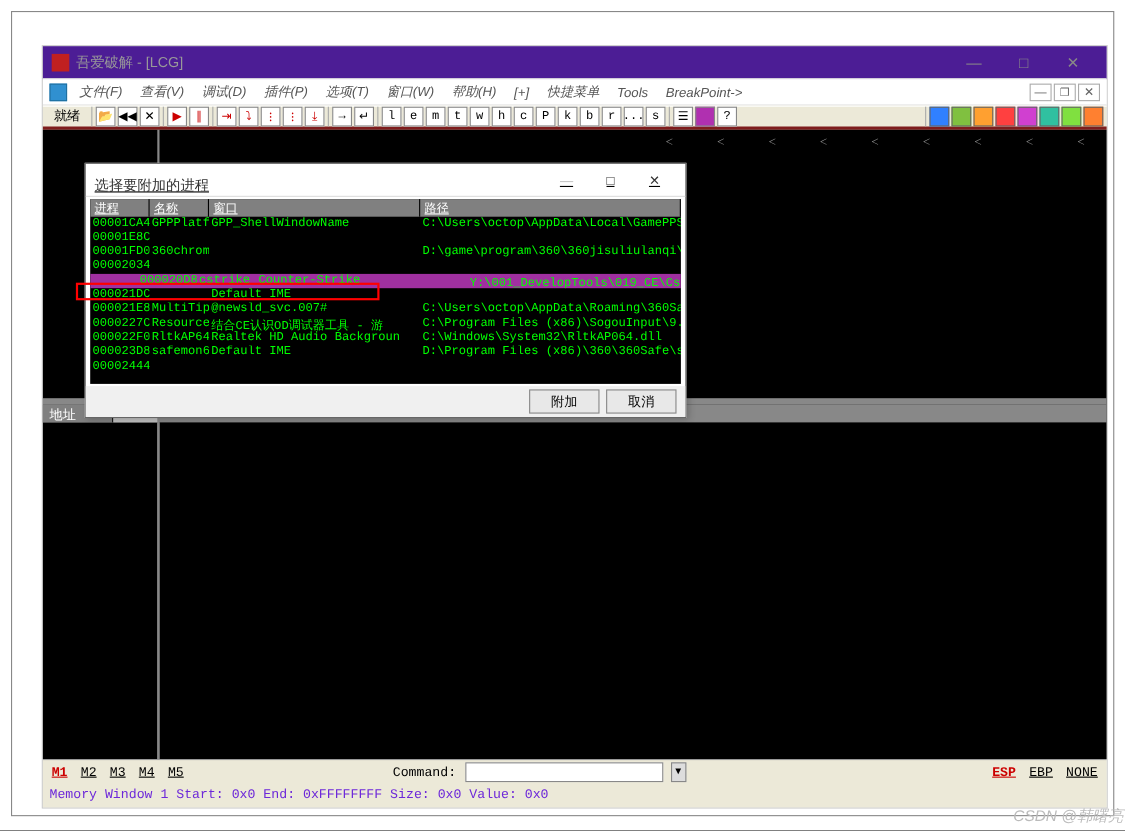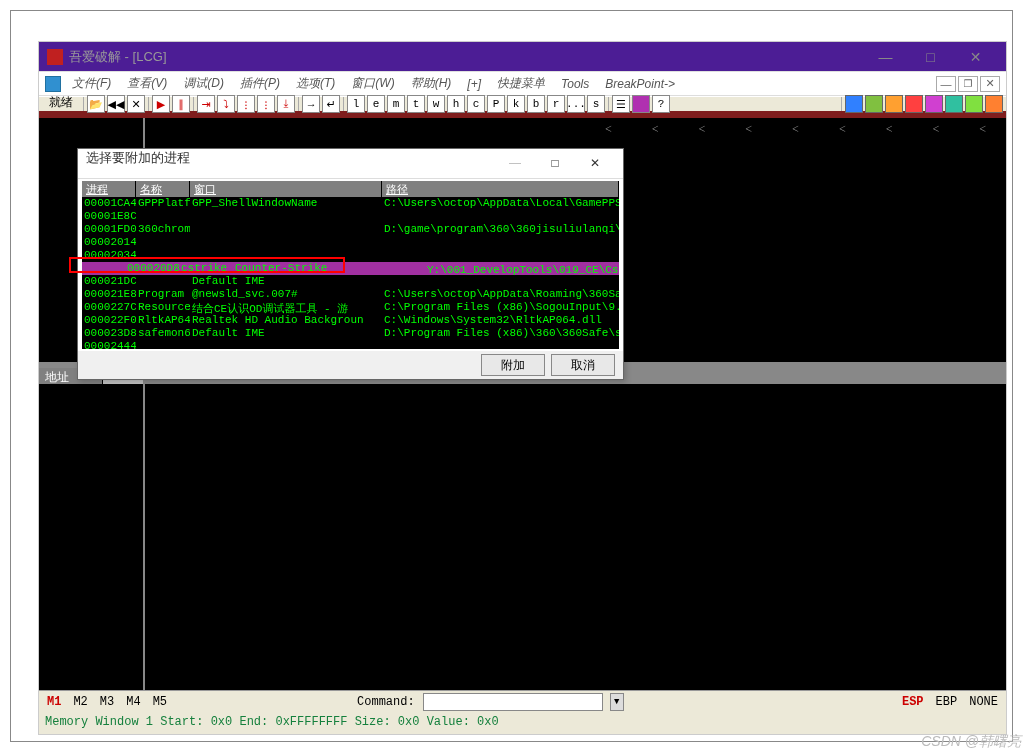--- a/index.html
+++ b/index.html
@@ -7,45 +7,45 @@
 .outer { border: 1px solid #888; width: 1003px; height: 732px; position: absolute; left: 10px; top: 10px; background:#fff;}
 .mainwin { position:absolute; left:27px; top:30px; width:969px; height:694px; background:#f0f0f0; border:1px solid #ccc;}
 .titlebar { display:flex; align-items:center; height:30px; padding:0 8px; background:#4c1d95; border-bottom:1px solid #e0e0e0;}
 .titlebar .ico { width:16px; height:16px; background:#c02020; margin-right:6px; display:inline-block;}
 .titlebar .title { color:#999; flex:1; font-size:13px;}
 .winbtns { display:flex; gap:0;}
 .winbtn { width:45px; height:28px; display:flex; align-items:center; justify-content:center; color:#888; font-family:Arial; font-size:14px;}
 .menubar { display:flex; align-items:center; height:24px; padding:0 6px; gap:2px; background:#fff; border-bottom:1px solid #ddd; font-size:12px; color:#555;}
 .menubar .m { padding:2px 7px; white-space:nowrap;font-style:italic;}
 .menubar .ico2 { width:16px; height:16px; background:#3090d0; border:1px solid #2070a0; display:inline-block; margin-right:2px;}
-.toolbar { display:flex; align-items:flex-end; height:22px; background:#ece9d8; border-top:1px solid #fff; border-bottom:7px solid #7f1d1d;}
+.toolbar { display:flex; align-items:flex-start; height:22px; background:#ece9d8; border-top:1px solid #fff; border-bottom:3px solid #7f1d1d;}
 .statuslbl{ padding:0 10px; font-family:SimSun; color:#000;}
 .tbgrp { display:flex; border-left:1px solid #aaa; padding:0 2px; height:100%; align-items:center;}
 .tb { width:18px; height:18px; border:1px solid #888; margin:0 1px; display:flex; align-items:center; justify-content:center; font-family:"Courier New"; font-size:11px; background:#fff; color:#000;}
 .tb.red{color:#c00;}
 .tb.play{color:#c00;}
 .tb.color{border:1px solid #666;}
 .tb.c1{background:#3080ff;} .tb.c2{background:#80c040;} .tb.c3{background:#ffa030;} .tb.c4{background:#ff4040;} .tb.c5{background:#d040d0;} .tb.c6{background:#30c0a0;} .tb.c7{background:#80e040;} .tb.c8{background:#ff8030;}
 .workspace { position:absolute; left:0; top:76px; right:0; bottom:44px; background:#000;}
 .chevrons { display:flex; gap:40px; padding:4px 20px; color:#888; font-family:Consolas; justify-content:flex-end;}
 .chevrons span{color:#999;}
 .hexpane{ position:absolute; left:0; top:324px; right:0; height:16px; display:flex; background:#888; color:#fff; font-family:SimSun;}
 .hexpane .cell{ border-right:1px solid #000; padding:1px 6px; background:#808080;}
 .hexpane .hex{background:#c0c0c0; color:#000; font-weight:bold; padding:1px 6px;}
 .bottombar { position:absolute; left:0; right:0; bottom:0; height:44px; background:#ece9d8; border-top:1px solid #999; font-family:"Courier New"; font-size:12px;}
 .regrow{display:flex; align-items:center; padding:2px 6px; gap:8px;}
-.regrow .r{padding:0 2px;}
+.regrow .r{padding:0 2px;text-decoration:underline;}
 .regrow .r.red{color:#c00; font-weight:bold;}
 .cmdlbl{margin-left:180px;}
 .cmdinput{width:180px; height:18px; border:1px solid #888; background:#fff;}
 .cmddrop{width:14px; height:18px; border:1px solid #888; background:#ddd; display:inline-flex; align-items:center; justify-content:center; font-size:9px; margin-left:-1px;}
-.memrow{padding:2px 6px; color:#15803d;}
+.memrow{padding:2px 6px; color:#6d28d9;}
 
 .dialog{ position:absolute; left:38px; top:106px; width:547px; height:232px; background:#fff; border:1px solid #666; box-shadow:2px 2px 6px rgba(0,0,0,.2); z-index:10;}
-.dlgtitle{display:flex; align-items:flex-start; height:30px; padding:0 8px; border-bottom:1px solid #ddd;}
+.dlgtitle{display:flex; align-items:flex-end; height:30px; padding:0 8px; border-bottom:1px solid #ddd;text-decoration:underline;}
 .dlgtitle .t{flex:1; font-size:13px; color:#333;}
 .dlgbtns{display:flex;}
 .dlgbtn{width:40px; height:28px; display:flex; align-items:center; justify-content:center; color:#333; font-family:Arial;}
 .list{ position:absolute; left:4px; top:32px; right:4px; bottom:30px; background:#000; font-family:"Courier New",monospace; font-size:11px; overflow:hidden;}
 .lhdr{display:flex; height:16px; background:#808080; color:#fff;}
 .lhdr .h{border-right:1px solid #000; padding:1px 4px;text-decoration:underline;}
 .lhdr .h1{width:54px;} .lhdr .h2{width:54px;} .lhdr .h3{width:192px;} .lhdr .h4{flex:1;}
 .lrow{display:flex; height:13px; color:#00ff00;}
 .lrow .c{white-space:nowrap; overflow:hidden; padding:0 2px;}
 .lrow .c1{width:54px;} .lrow .c2{width:54px;} .lrow .c3{width:192px;} .lrow .c4{flex:1;}
@@ -214,46 +214,40 @@
               <div class="c c3"></div>
               <div class="c c4"></div>
             </div>
             <div class="lrow">
               <div class="c c1">00001FD0</div>
               <div class="c c2">360chrom</div>
               <div class="c c3"></div>
               <div class="c c4">D:\game\program\360\360jisuliulanqi\36</div>
             </div>
             <div class="lrow">
-              <div class="c c1">00002014</div>
-              <div class="c c2"></div>
-              <div class="c c3"></div>
-              <div class="c c4"></div>
-            </div>
-            <div class="lrow">
               <div class="c c1">00002034</div>
               <div class="c c2"></div>
               <div class="c c3"></div>
               <div class="c c4"></div>
             </div>
             <div class="lrow sel">
               <div class="c c1">000020D8</div>
               <div class="c c2">cstrike</div>
               <div class="c c3">Counter-Strike</div>
               <div class="c c4">Y:\001_DevelopTools\019_CE\Cs1.6中文版</div>
             </div>
             <div class="lrow">
               <div class="c c1">000021DC</div>
               <div class="c c2"></div>
               <div class="c c3">Default IME</div>
               <div class="c c4"></div>
             </div>
             <div class="lrow">
               <div class="c c1">000021E8</div>
-              <div class="c c2">Program</div>
+              <div class="c c2">MultiTip</div>
               <div class="c c3">@newsld_svc.007#</div>
               <div class="c c4">C:\Users\octop\AppData\Roaming\360Safe</div>
             </div>
             <div class="lrow">
               <div class="c c1">0000227C</div>
               <div class="c c2">Resource</div>
               <div class="c c3">结合CE认识OD调试器工具 - 游</div>
               <div class="c c4">C:\Program Files (x86)\SogouInput\9.5.</div>
             </div>
             <div class="lrow">

